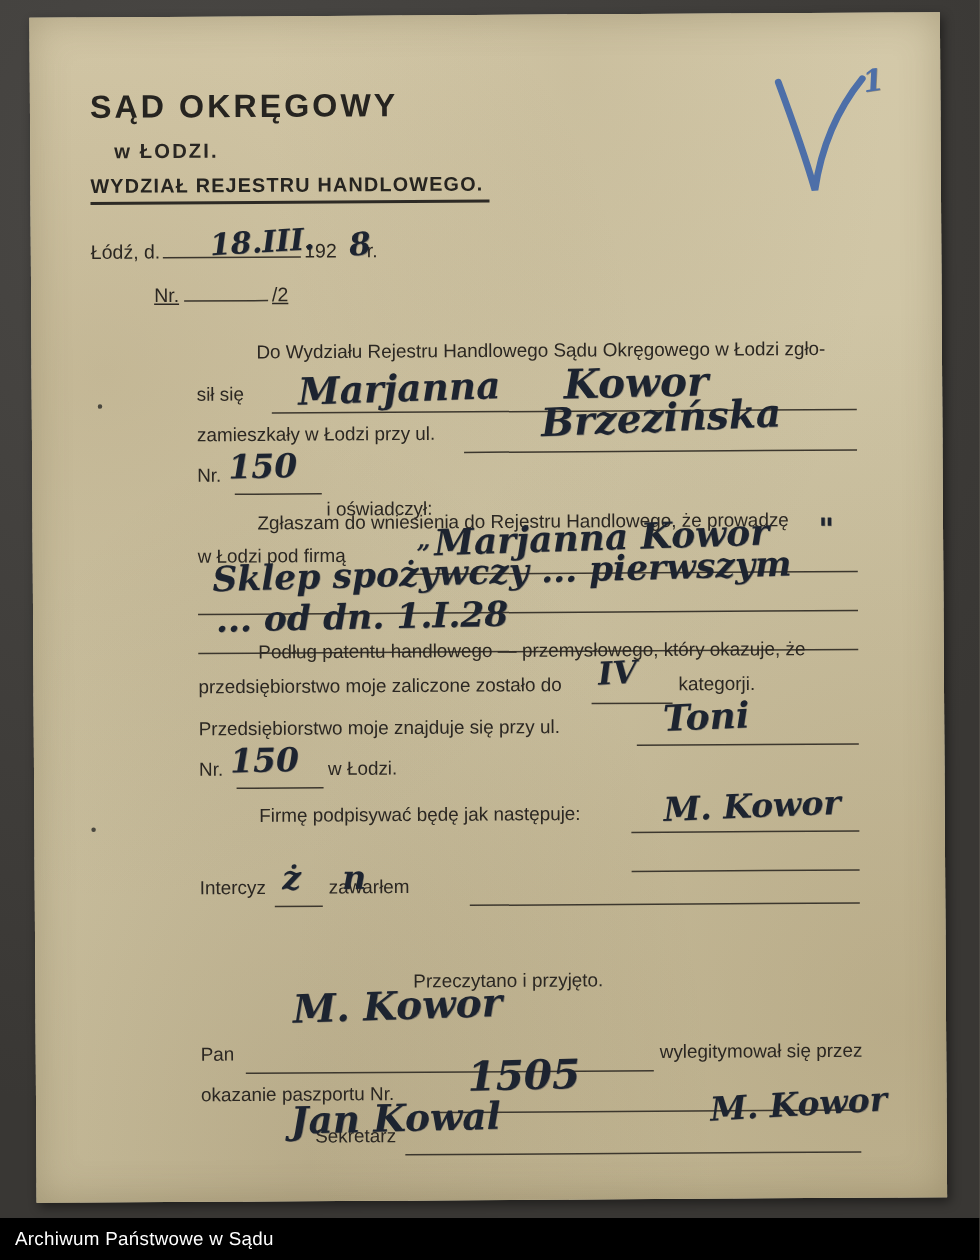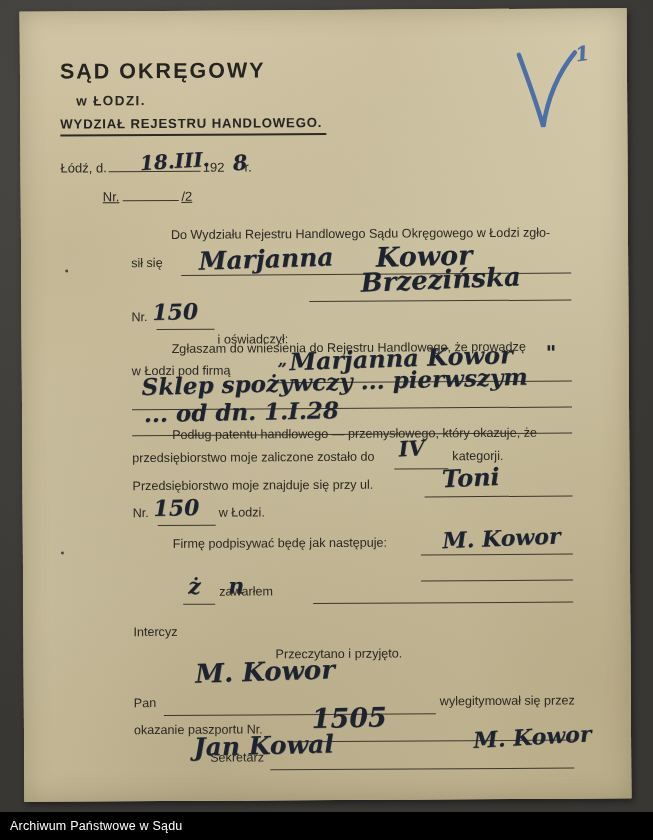--- a/index.html
+++ b/index.html
@@ -214,20 +214,21 @@
 
     <div id="number-line" class="printed">
       <span>Nr.</span><span class="rule"></span><span>/2</span>
     </div>
 
     <div class="para printed" style="left:150px; top:210px;">Do Wydziału Rejestru Handlowego Sądu Okręgowego w Łodzi zgło-</div>
 
     <div class="para printed" style="left:110px; top:238px;">sił się</div>
     <div class="formline" style="left:160px; top:264px; width:390px;"></div>
 
+    <div class="para printed" style="left:110px; top:265px;">zamieszkały w Łodzi przy ul.</div>
     <div class="formline" style="left:288px; top:291px; width:262px;"></div>
 
     <div class="para printed" style="left:110px; top:292px;">Nr.</div>
     <div class="formline" style="left:135px; top:318px; width:58px;"></div>
     <div class="para printed" style="left:196px; top:292px;margin-top:23px;">i oświadczył:</div>
 
     <div class="para printed" style="left:150px; top:324px;">Zgłaszam do wniesienia do Rejestru Handlowego, że prowadzę</div>
 
     <div class="para printed" style="left:110px; top:346px;">w Łodzi pod firmą</div>
     <div class="formline" style="left:254px; top:372px; width:296px;"></div>
@@ -243,21 +244,21 @@
     <div class="formline" style="left:402px; top:487px; width:148px;"></div>
 
     <div class="para printed" style="left:110px; top:488px;">Nr.</div>
     <div class="formline" style="left:135px; top:514px; width:58px;"></div>
     <div class="para printed" style="left:196px; top:488px;">w Łodzi.</div>
 
     <div class="para printed" style="left:150px; top:519px;">Firmę podpisywać będę jak następuje:</div>
     <div class="formline" style="left:398px; top:545px; width:152px;"></div>
     <div class="formline" style="left:398px; top:571px; width:152px;"></div>
 
-    <div class="para printed" style="left:110px; top:567px;margin-top:40px;">Intercyz</div>
+    <div class="para printed" style="left:110px; top:567px;">Intercyz</div>
     <div class="para printed" style="left:196px; top:567px;">zawarłem</div>
     <div class="formline" style="left:160px; top:593px; width:32px;"></div>
     <div class="formline" style="left:290px; top:593px; width:260px;"></div>
 
     <div class="para printed" style="left:252px; top:630px;">Przeczytano i przyjęto.</div>
 
     <div class="para printed" style="left:110px; top:678px;">Pan</div>
     <div class="formline" style="left:140px; top:704px; width:272px;"></div>
     <div class="para printed" style="left:110px; top:705px;">okazanie paszportu Nr.</div>
 

